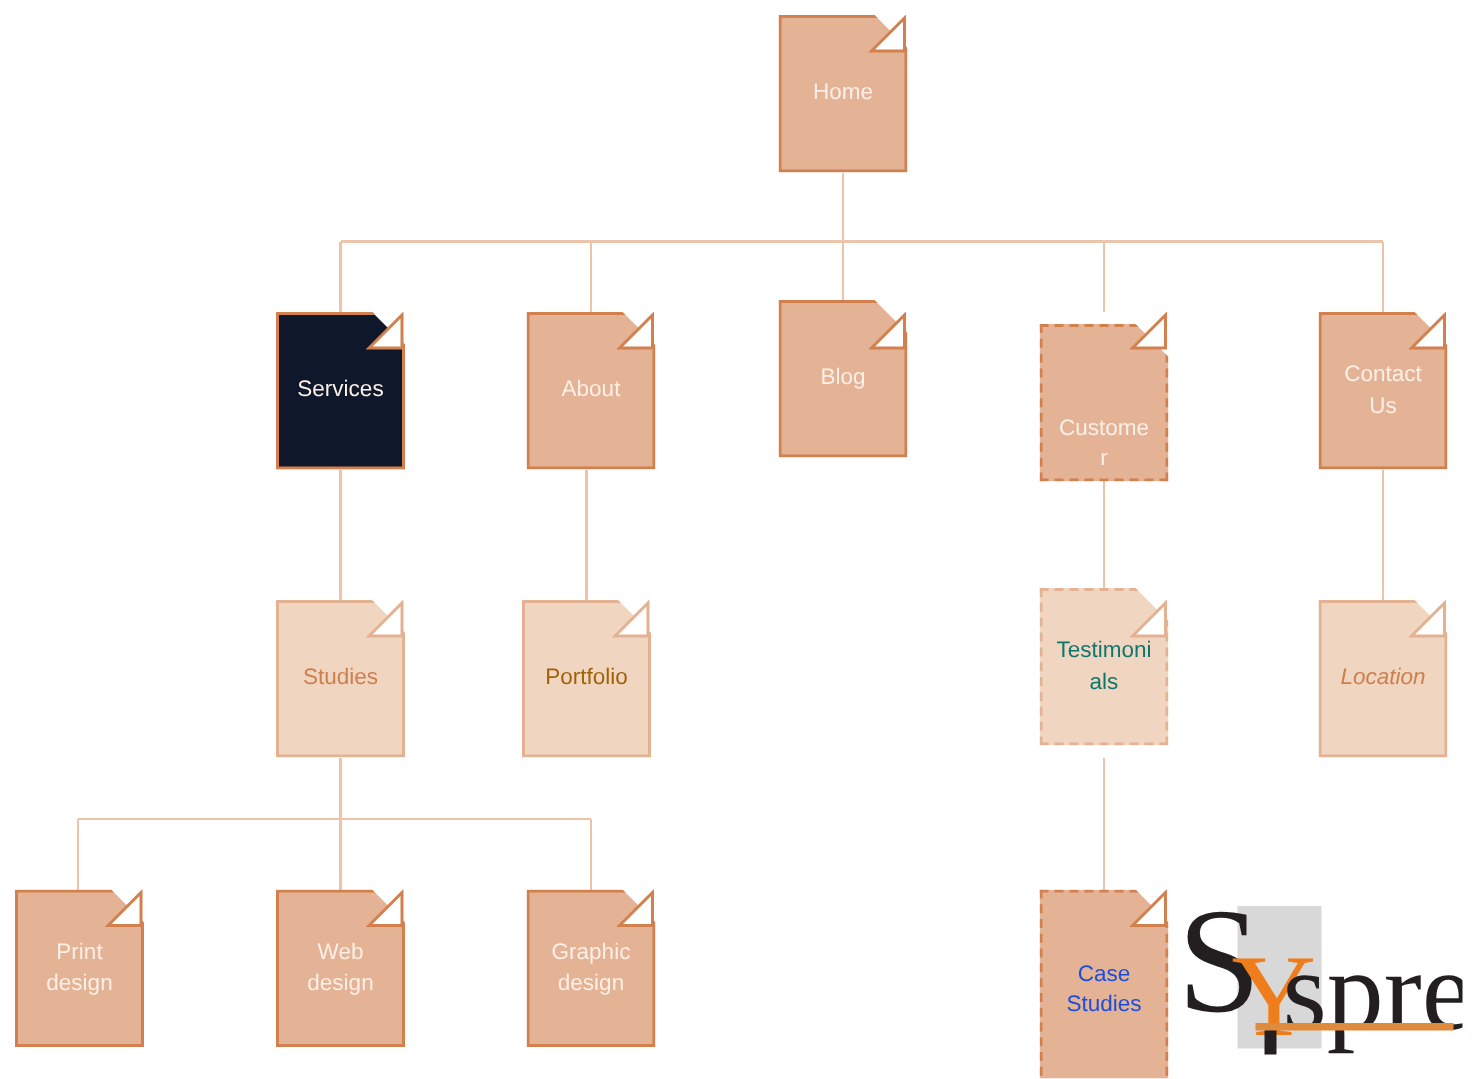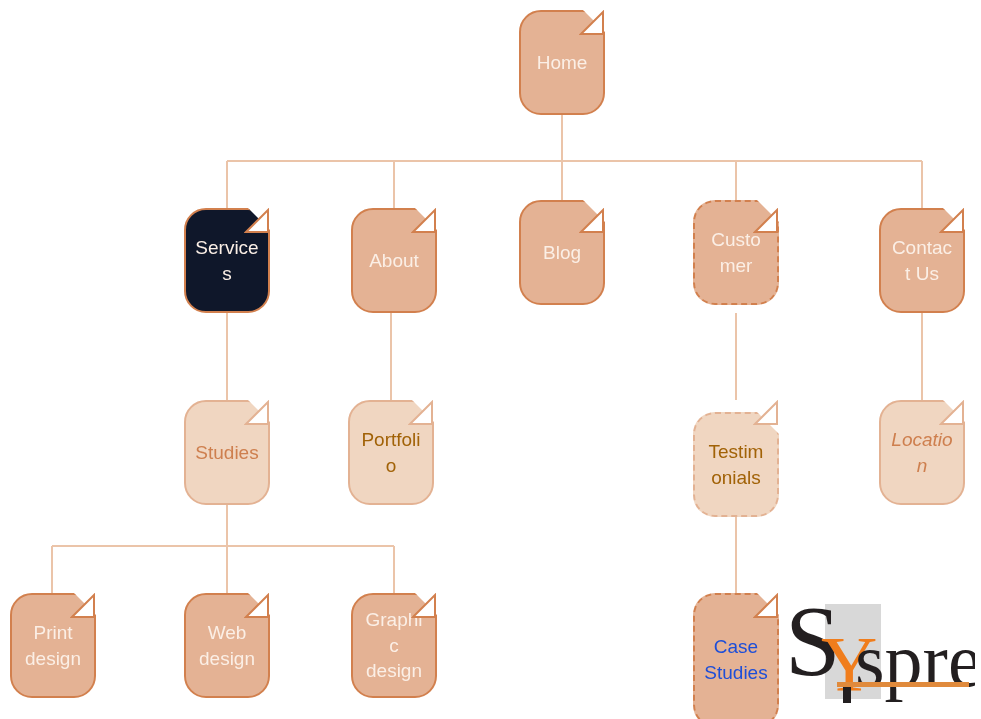--- a/index.html
+++ b/index.html
@@ -23,25 +23,24 @@
     height: 719px;
   }
   .node {
     position: absolute;
     box-sizing: border-box;
     display: flex;
     align-items: center;
     justify-content: center;
     text-align: center;
     line-height: 1.35;
-    font-size: 19px;
+    font-size: 15px;
     padding: 3px 9px;
     word-break: break-word;
     z-index: 2;
-    border-radius: 22px;
   }
   .node .label {
     display: block;
     width: 100%;
   }
   .fold {
     position: absolute;
     top: 0;
     right: 0;
     z-index: 3;
@@ -101,21 +100,21 @@
       </div>
       <svg class="fold" width="26" height="26" viewBox="0 0 26 26" style="left: 411px; top: 208px; position: absolute; right: auto;">
         <path d="M2,2 L2,24 L24,24 Z" fill="#ffffff" stroke="#D2804E" stroke-width="2" stroke-linejoin="miter" transform="translate(26,0) scale(-1,1)"></path>
       </svg>
       <div class="node" style="left: 519px; top: 200px; width: 86px; height: 105px; background: rgb(228, 178, 148); color: rgb(251, 239, 230); border: 2px solid rgb(210, 128, 78); clip-path: polygon(0px 0px, 64px 0px, 100% 22px, 100% 100%, 0px 100%);">
         <span class="label">Blog</span>
       </div>
       <svg class="fold" width="26" height="26" viewBox="0 0 26 26" style="left: 579px; top: 208px; position: absolute; right: auto;">
         <path d="M2,2 L2,24 L24,24 Z" fill="#ffffff" stroke="#D2804E" stroke-width="2" stroke-linejoin="miter" transform="translate(26,0) scale(-1,1)"></path>
       </svg>
-      <div class="node" style="left: 693px; top: 200px; width: 86px; height: 105px; background: rgb(228, 178, 148); color: rgb(251, 239, 230); border: 2px dashed rgb(210, 128, 78); clip-path: polygon(0px 0px, 64px 0px, 100% 22px, 100% 100%, 0px 100%);">
+      <div class="node" style="left: 693px; top: 216px; width: 86px; height: 105px; background: rgb(228, 178, 148); color: rgb(251, 239, 230); border: 2px dashed rgb(210, 128, 78); clip-path: polygon(0px 0px, 64px 0px, 100% 22px, 100% 100%, 0px 100%); align-items: flex-end;">
         <span class="label">Customer</span>
       </div>
       <svg class="fold" width="26" height="26" viewBox="0 0 26 26" style="left: 753px; top: 208px; position: absolute; right: auto;">
         <path d="M2,2 L2,24 L24,24 Z" fill="#ffffff" stroke="#D2804E" stroke-width="2" stroke-linejoin="miter" transform="translate(26,0) scale(-1,1)"></path>
       </svg>
       <div class="node" style="left: 879px; top: 208px; width: 86px; height: 105px; background: rgb(228, 178, 148); color: rgb(251, 239, 230); border: 2px solid rgb(210, 128, 78); clip-path: polygon(0px 0px, 64px 0px, 100% 22px, 100% 100%, 0px 100%);">
         <span class="label">Contact Us</span>
       </div>
       <svg class="fold" width="26" height="26" viewBox="0 0 26 26" style="left: 939px; top: 208px; position: absolute; right: auto;">
         <path d="M2,2 L2,24 L24,24 Z" fill="#ffffff" stroke="#D2804E" stroke-width="2" stroke-linejoin="miter" transform="translate(26,0) scale(-1,1)"></path>
@@ -125,21 +124,21 @@
       </div>
       <svg class="fold" width="26" height="26" viewBox="0 0 26 26" style="left: 244px; top: 400px; position: absolute; right: auto;">
         <path d="M2,2 L2,24 L24,24 Z" fill="#ffffff" stroke="#E3B293" stroke-width="2" stroke-linejoin="miter" transform="translate(26,0) scale(-1,1)"></path>
       </svg>
       <div class="node" style="left: 348px; top: 400px; width: 86px; height: 105px; background: rgb(240, 214, 193); color: #a16207; border: 2px solid rgb(227, 178, 147); clip-path: polygon(0px 0px, 64px 0px, 100% 22px, 100% 100%, 0px 100%);">
         <span class="label">Portfolio</span>
       </div>
       <svg class="fold" width="26" height="26" viewBox="0 0 26 26" style="left: 408px; top: 400px; position: absolute; right: auto;">
         <path d="M2,2 L2,24 L24,24 Z" fill="#ffffff" stroke="#E3B293" stroke-width="2" stroke-linejoin="miter" transform="translate(26,0) scale(-1,1)"></path>
       </svg>
-      <div class="node" style="left: 693px; top: 412px; width: 86px; height: 105px; background: rgb(240, 214, 193); color: #a16207; border: 2px dashed rgb(227, 178, 147); clip-path: polygon(0px 0px, 64px 0px, 100% 22px, 100% 100%, 0px 100%);">
+      <div class="node" style="left: 693px; top: 392px; width: 86px; height: 105px; background: rgb(240, 214, 193); color: #0f766e; border: 2px dashed rgb(227, 178, 147); clip-path: polygon(0px 0px, 64px 0px, 100% 22px, 100% 100%, 0px 100%);">
         <span class="label">Testimonials</span>
       </div>
       <svg class="fold" width="26" height="26" viewBox="0 0 26 26" style="left: 753px; top: 400px; position: absolute; right: auto;">
         <path d="M2,2 L2,24 L24,24 Z" fill="#ffffff" stroke="#E3B293" stroke-width="2" stroke-linejoin="miter" transform="translate(26,0) scale(-1,1)"></path>
       </svg>
       <div class="node" style="left: 879px; top: 400px; width: 86px; height: 105px; background: rgb(240, 214, 193); color: rgb(206, 127, 78); border: 2px solid rgb(227, 178, 147); clip-path: polygon(0px 0px, 64px 0px, 100% 22px, 100% 100%, 0px 100%); font-style: italic;">
         <span class="label">Location</span>
       </div>
       <svg class="fold" width="26" height="26" viewBox="0 0 26 26" style="left: 939px; top: 400px; position: absolute; right: auto;">
         <path d="M2,2 L2,24 L24,24 Z" fill="#ffffff" stroke="#E3B293" stroke-width="2" stroke-linejoin="miter" transform="translate(26,0) scale(-1,1)"></path>

